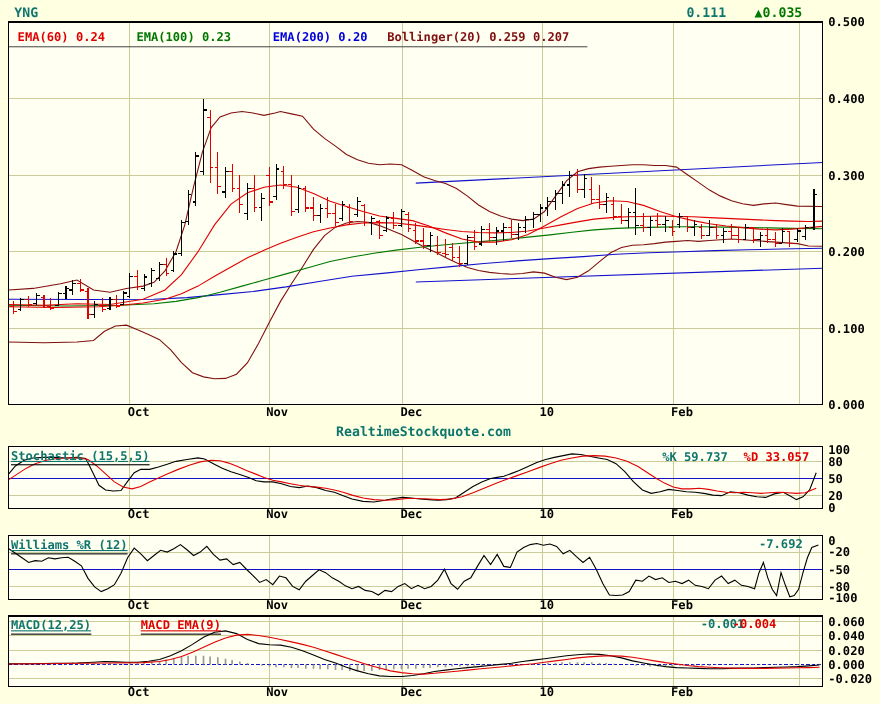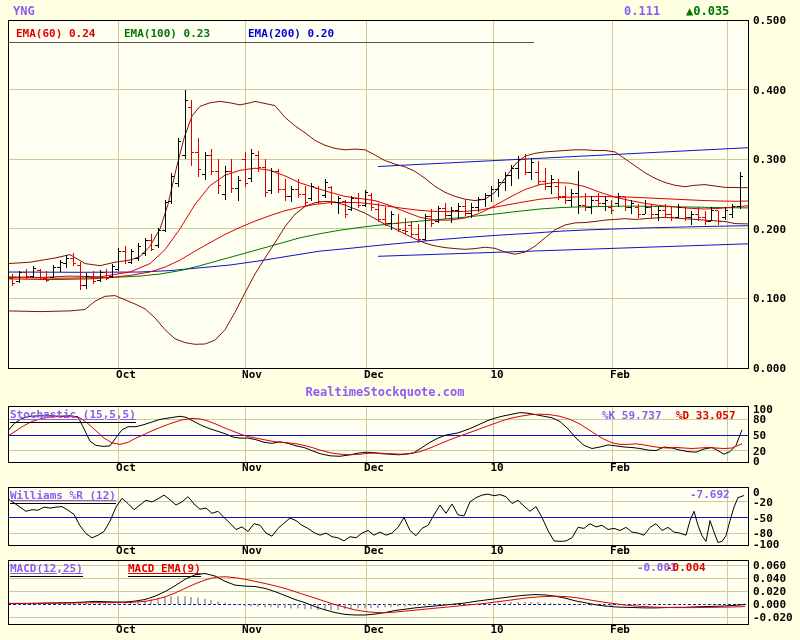--- a/index.html
+++ b/index.html
@@ -1,19 +1,19 @@
 <!DOCTYPE html>
 <html><head>
 <meta charset="utf-8">
 <style>
   html,body{margin:0;padding:0;background:#FFFFE2;}
   #screen{position:relative;width:800px;height:640px;background:#FFFFE2;overflow:hidden;
           font-family:"DejaVu Sans Mono","Liberation Mono",monospace;font-weight:bold;}
   #chart{position:absolute;left:0;top:0;}
-  .t{position:absolute;font-size:11px;line-height:13px;color:#8b5cf6;white-space:pre;}
+  .t{position:absolute;font-size:11px;line-height:13px;color:#0f766e;white-space:pre;}
   .t12{font-size:12px;line-height:14px;}
   .red{color:#E00000}.green{color:#007700}.blue{color:#0000DD}.maroon{color:#801010}
   .underline{border-bottom:1px solid #000;padding-bottom:1px;text-decoration:underline;}
   .center{text-align:center;}
 </style>
 </head>
 <body>
 
 <div id="screen">
   <svg id="chart" width="800" height="640">
@@ -361,20 +361,21 @@
       <text x="620" y="633" font-size="11" font-weight="bold" fill="#000000" text-anchor="middle" font-family="&quot;DejaVu Sans Mono&quot;,&quot;Liberation Mono&quot;,monospace">Feb</text>
     </svg>
 
   <div class="t t12" style="left:13px;top:4px">YNG</div>
   <div class="t t12" style="left:624px;top:4px">0.111</div>
   <div class="t t12 green" style="left:686px;top:4px">▲0.035</div>
 
   <div class="t red" style="left:16px;top:27px">EMA(60) 0.24</div>
   <div class="t green" style="left:124px;top:27px">EMA(100) 0.23</div>
   <div class="t blue" style="left:248px;top:27px">EMA(200) 0.20</div>
+  <div class="t maroon" style="left:352px;top:27px">Bollinger(20) 0.259 0.207</div>
   <div style="position:absolute;left:8px;top:42px;width:526px;height:1px;background:#555"></div>
 
   <div class="t t12 center" style="left:0;top:385px;width:770px">RealtimeStockquote.com</div>
 
   <div class="t underline" style="left:10px;top:408px">Stochastic (15,5,5)</div>
   <div class="t" style="left:602px;top:409px">%K 59.737</div>
   <div class="t red" style="left:676px;top:409px">%D 33.057</div>
 
   <div class="t underline" style="left:10px;top:489px">Williams %R (12)</div>
   <div class="t" style="left:690px;top:488px">-7.692</div>

